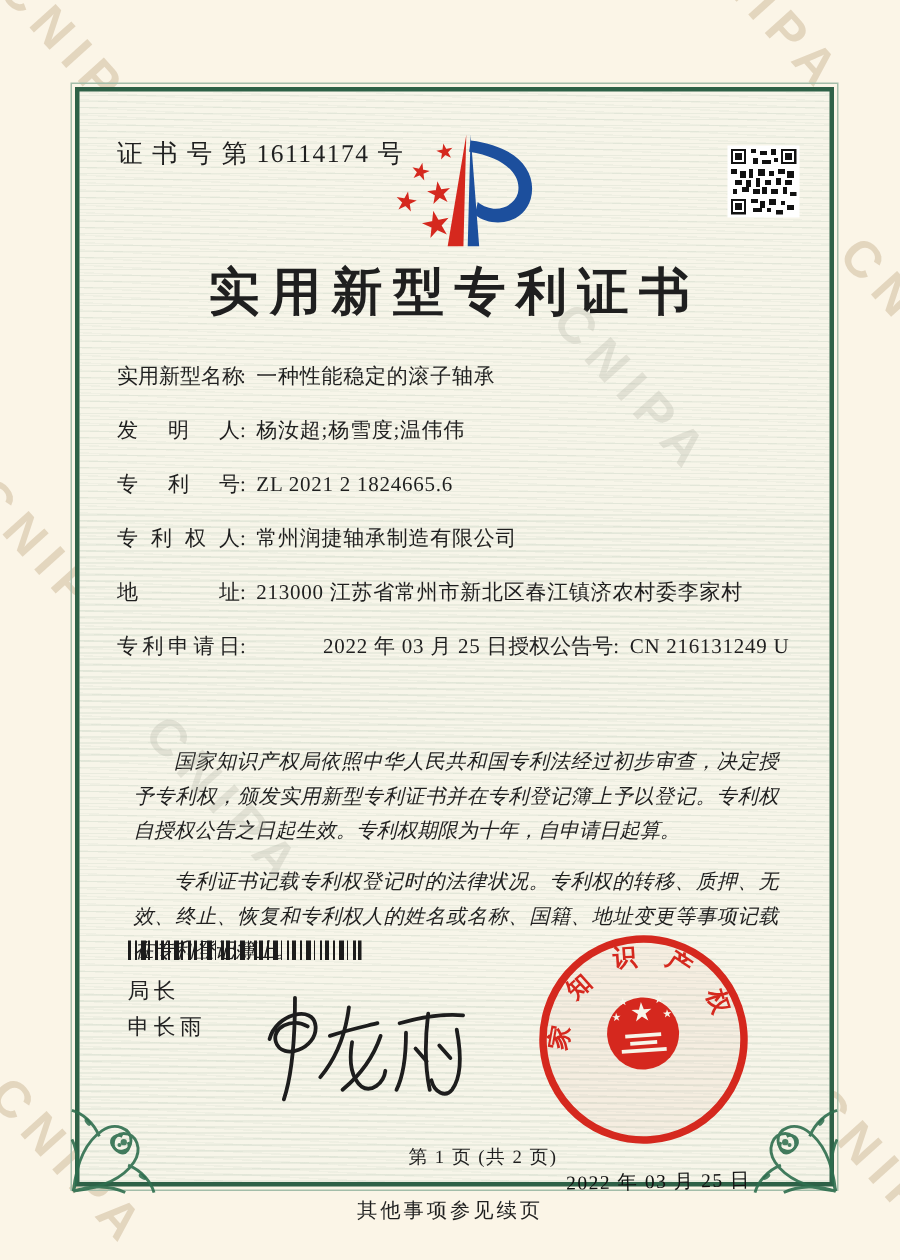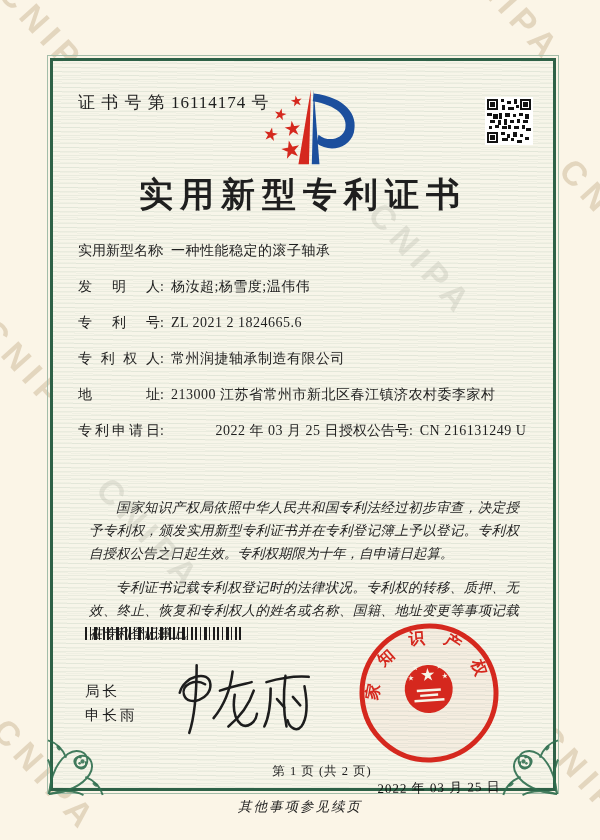--- a/index.html
+++ b/index.html
@@ -51,37 +51,37 @@
   .barcode{
     position:absolute;left:32px;top:566px;width:156px;height:13px;
     background:repeating-linear-gradient(90deg,
       #1c1c1c 0 2px,transparent 2px 5px,
       #1c1c1c 5px 6px,transparent 6px 9px,
       #1c1c1c 9px 12px,transparent 12px 14px,
       #1c1c1c 14px 15px,transparent 15px 18px,
       #1c1c1c 18px 20px,transparent 20px 22px);
   }
   .commissioner{
-    position:absolute;left:32px;top:618px;
-    font-family:Liberation Sans, sans-serif;
+    position:absolute;left:32px;top:589px;
+    font-family:Liberation Mono, monospace;
     font-size:14.5px;letter-spacing:3px;line-height:24px;color:#222;
   }
   .signature{position:absolute;left:107px;top:600px;width:160px;height:74px;}
   .seal{position:absolute;left:300px;top:556px;width:152px;height:152px;transform:rotate(-4deg);z-index:3;}
   .seal-date{
     position:absolute;left:306px;top:718px;width:160px;text-align:center;
     font-size:13px;letter-spacing:1px;color:#111;z-index:4;transform:rotate(-1deg);
   }
   .page-no{position:absolute;left:0;top:702px;width:100%;text-align:center;font-size:12.5px;letter-spacing:1px;margin-left:19px;}
   .flourish{position:absolute;width:96px;height:96px;z-index:2;}
   .flourish-br{right:-6px;bottom:-8px;}
   .flourish-bl{left:-6px;bottom:-8px;transform:scaleX(-1);}
   .continuation{
     position:absolute;left:0;top:798px;width:100%;text-align:center;
-    font-size:13.5px;font-style:italic;letter-spacing:2px;z-index:1;
+    font-size:13.5px;letter-spacing:2px;z-index:1;
   }
 </style>
 </head>
 <body>
 
 <div class="page">
 
   <span class="wm" style="left:-18px;top:18px;">CNIPA</span>
   <span class="wm" style="left:440px;top:-14px;">CNIPA</span>
   <span class="wm" style="left:543px;top:196px;">CNIPA</span>

